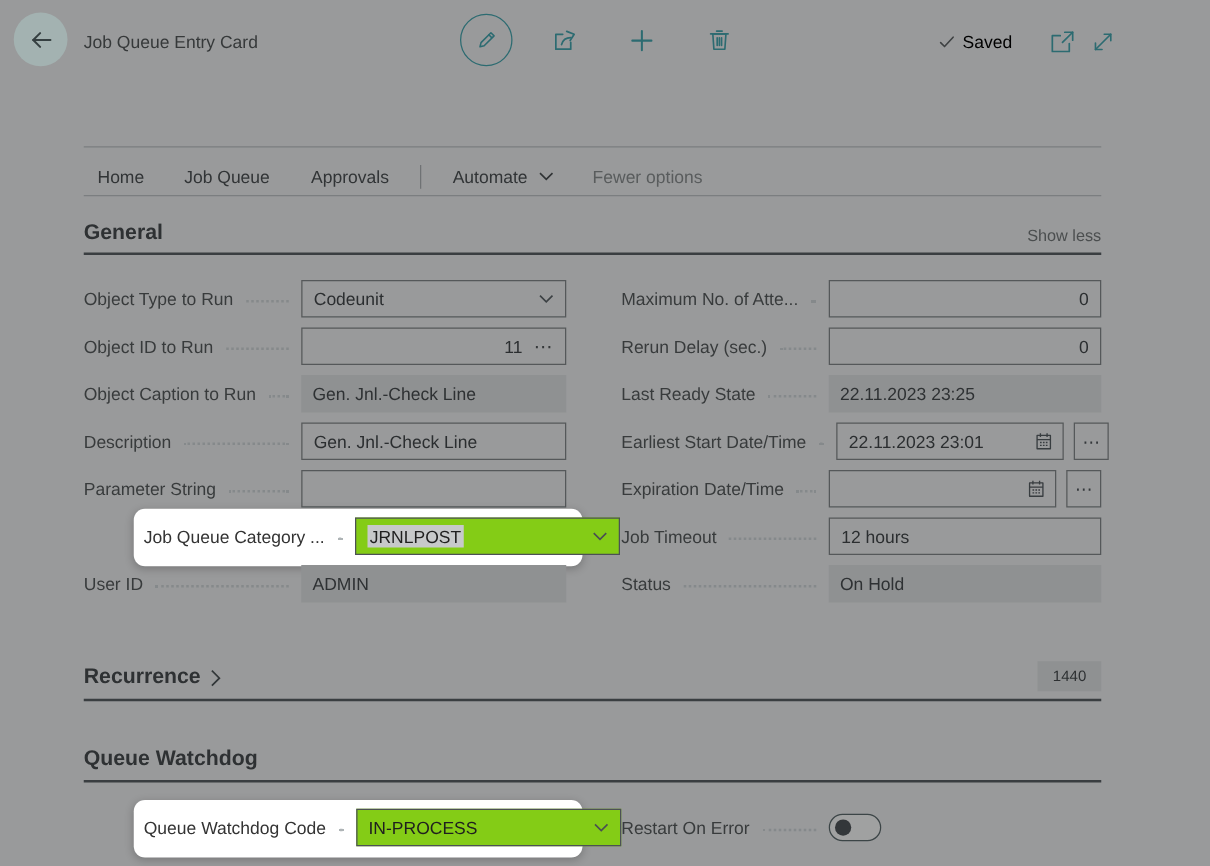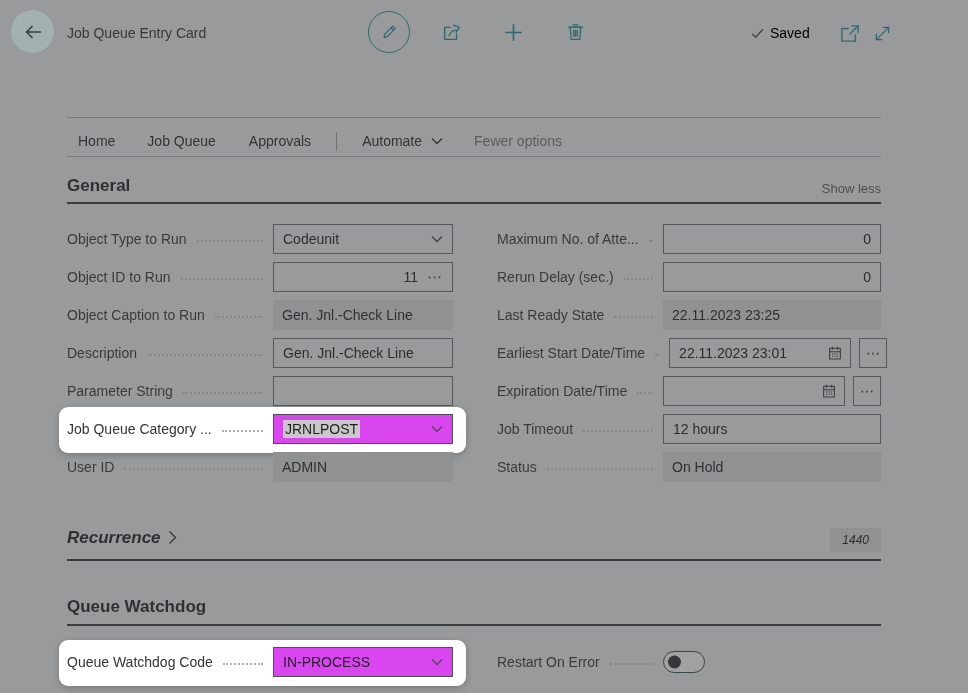--- a/index.html
+++ b/index.html
@@ -46,43 +46,43 @@
   .sec-title { font-size:17px; font-weight:bold; color:#2e3133; }
   .show-less { background:none; border:none; cursor:pointer; font-size:13px; color:#4b4e4f; font-family:inherit; }
   .sec-rule { position:absolute; left:67px; top:202px; width:814px; height:2px; background:#3a3e41; }
   
   .fields { position:absolute; left:67px; top:224px; width:814px; display:flex; gap:44px; }
   .fcol-l { width:386px; } .fcol-r { width:384px; }
   .frow { position:relative; display:flex; align-items:center; height:30px; margin-bottom:8px; }
   .flabel { font-size:14px; color:#383b3c; white-space:nowrap; }
   .leader { flex:1; height:0; border-bottom:2px dotted #85898b; margin:4px 10px 0 10px; min-width:4px; }
   .ctrl { flex:none; height:30px; font-size:14px; color:#2b2e30; display:flex; align-items:center; }
-  .w-l { width:180px; } .w-r { width:218px; }
+  .w-l { width:212px; } .w-r { width:218px; }
   .edit { border:1px solid #55585a; padding:0 9px; background:transparent; }
   .readonly { background:#8f9192; padding:0 9px; color:#2e3133; }
   .combo { border:1px solid #55585a; padding:0 9px; justify-content:space-between; background:transparent; cursor:pointer; }
   .num { justify-content:flex-end; }
   .more-dots { color:#35383a; font-size:15px; letter-spacing:1px; margin-left:9px; }
   .date-wrap { flex:none; width:218px; display:flex; gap:8px; }
   .date-input { width:182px; height:30px; border:1px solid #55585a; display:flex; align-items:center; justify-content:space-between; padding:0 7px 0 9px; font-size:14px; color:#2b2e30; }
   .assist-btn { width:28px; height:30px; border:1px solid #55585a; background:none; cursor:pointer; display:flex; align-items:center; justify-content:center; color:#33373a; font-size:14px; }
   
-  .spotlight { z-index:0; }
+  .spotlight { z-index:0;margin-left:48px; }
   .spotlight::before {
     content:""; position:absolute; left:-8px; right:-13px; top:-7px; bottom:-9px;
     background:#ffffff; border-radius:9px; z-index:-1;
     box-shadow:0 2px 7px rgba(0,0,0,0.22);
   }
   .spotlight .flabel { color:#333333; }
   .spotlight .leader { border-color:#aeb4b6; }
-  .spotlight .combo { background:#d946ef; border-color:#4c5155; color:#1f1f1f; }
+  .spotlight .combo { background:#84cc16; border-color:#4c5155; color:#1f1f1f; }
   .sel { background:#c7c9ca; padding:1px 2px; }
   
   .recurrence { position:absolute; left:67px; top:528px; width:814px; }
-  .rec-row { display:flex; height:26px; cursor:pointer;font-style:italic; }
+  .rec-row { display:flex; align-items:center; height:26px; cursor:pointer; }
   .rec-chevron { margin-left:6px; margin-top:2px; }
   .badge { margin-left:auto; background:#8f9192; height:24px; padding:0 12px; display:flex; align-items:center; font-size:12px; color:#2d3032; }
   .rec-rule { margin-top:5px; height:2px; background:#3a3e41; }
   
   .watchdog { position:absolute; left:67px; top:597px; width:814px; }
   .wd-rule { margin-top:7px; height:2px; background:#3a3e41; }
   .wd-row-wrap { margin-top:21px; display:flex; gap:44px; }
   .toggle-wrap { flex:none; width:218px; display:flex; align-items:center; }
   .toggle { position:relative; width:42px; height:22px; border:1.5px solid #3c4547; border-radius:11px; background:#a0a1a1; cursor:pointer; }
   .toggle .knob { position:absolute; top:50%; transform:translateY(-50%); width:13px; height:13px; border-radius:50%; background:#33373a; }

